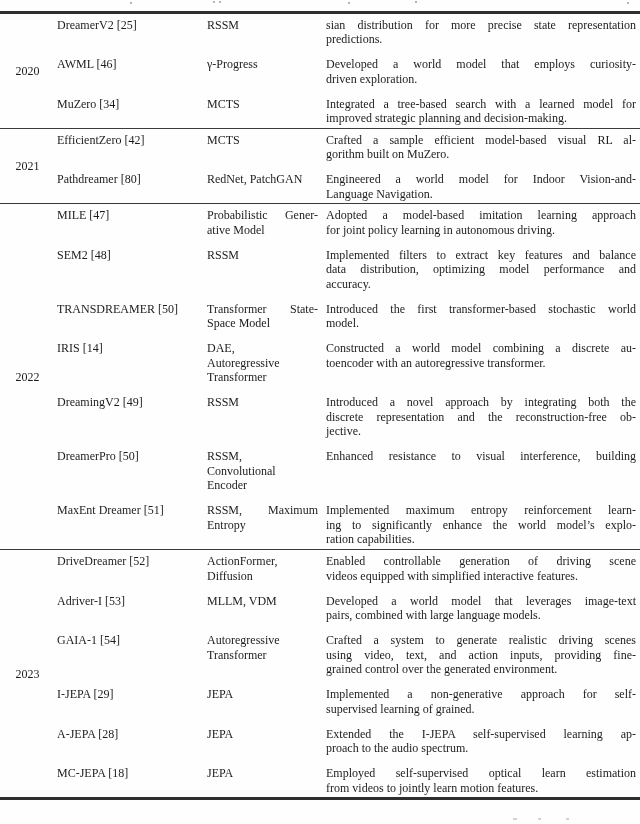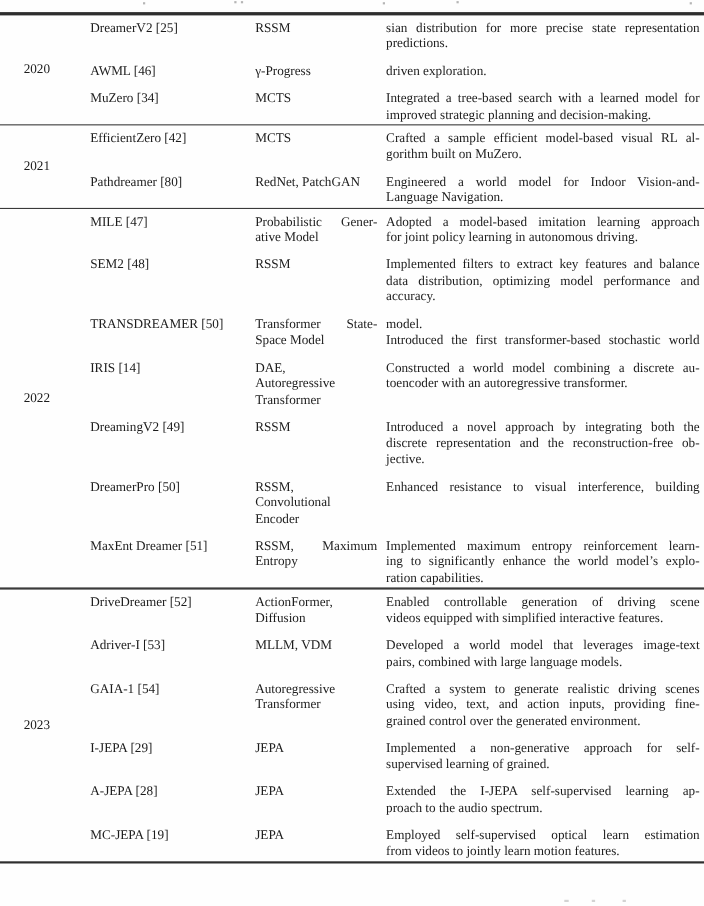--- a/index.html
+++ b/index.html
@@ -13,24 +13,24 @@
     line-height:14.5px;
     color:#1c1c1c;
   }
   .top-space{position:relative;height:11px;}
   .rule{width:100%;}
   .toprule{height:2.5px;background:#2e2e2e;}
   .midrule{height:1.2px;background:#3a3a3a;}
   .bottomrule{height:2.5px;background:#2e2e2e;}
   .ygroup{position:relative;padding:4px 0 2px 0;}
   .ycell{
-    position:absolute;left:6px;top:50%;transform:translateY(-50%);
+    position:absolute;left:0;top:50%;transform:translateY(-50%);
     width:55px;text-align:center;
   }
-  .rows{margin-left:82px;margin-right:4px;}
+  .rows{margin-left:57px;margin-right:4px;}
   .trow{display:grid;grid-template-columns:150px 119px 1fr;align-items:start;}
   .trow + .trow{margin-top:10.5px;}
   .c-model{padding-right:6px;}
   .c-method{padding-right:8px;}
   .jl{text-align:justify;text-align-last:justify;text-justify:inter-word;white-space:normal;}
   .jl.last{text-align:center;text-align-last:left;}
   
   .dot{position:absolute;background:#8d8d8d;opacity:.65;}
   .fdot{position:absolute;background:#c8c8c8;opacity:.8;}
 </style>
@@ -64,20 +64,21 @@
               <div class="jl last">predictions.</div>
             </div>
   </div>
 
   <div class="trow">
     <div class="c-model">AWML [46]</div>
     <div class="c-method">
               <div class="jl last">γ-Progress</div>
             </div>
     <div class="c-desc">
+              <div class="jl">Developed a world model that employs curiosity-</div>
               <div class="jl last">driven exploration.</div>
             </div>
   </div>
 
   <div class="trow">
     <div class="c-model">MuZero [34]</div>
     <div class="c-method">
               <div class="jl last">MCTS</div>
             </div>
     <div class="c-desc">
@@ -142,22 +143,22 @@
             </div>
   </div>
 
   <div class="trow">
     <div class="c-model">TRANSDREAMER [50]</div>
     <div class="c-method">
               <div class="jl">Transformer State-</div>
               <div class="jl last">Space Model</div>
             </div>
     <div class="c-desc">
+              <div class="jl">Introduced the first transformer-based stochastic world</div>
               <div class="jl last">model.</div>
-              <div class="jl">Introduced the first transformer-based stochastic world</div>
             </div>
   </div>
 
   <div class="trow">
     <div class="c-model">IRIS [14]</div>
     <div class="c-method">
               <div class="jl">DAE,</div>
               <div class="jl">Autoregressive</div>
               <div class="jl last">Transformer</div>
             </div>
@@ -261,21 +262,21 @@
     <div class="c-method">
               <div class="jl last">JEPA</div>
             </div>
     <div class="c-desc">
               <div class="jl">Extended the I-JEPA self-supervised learning ap-</div>
               <div class="jl last">proach to the audio spectrum.</div>
             </div>
   </div>
 
   <div class="trow">
-    <div class="c-model">MC-JEPA [19]</div>
+    <div class="c-model">MC-JEPA [18]</div>
     <div class="c-method">
               <div class="jl last">JEPA</div>
             </div>
     <div class="c-desc">
               <div class="jl">Employed self-supervised optical learn estimation</div>
               <div class="jl last">from videos to jointly learn motion features.</div>
             </div>
   </div>
 </div>
   </section>

